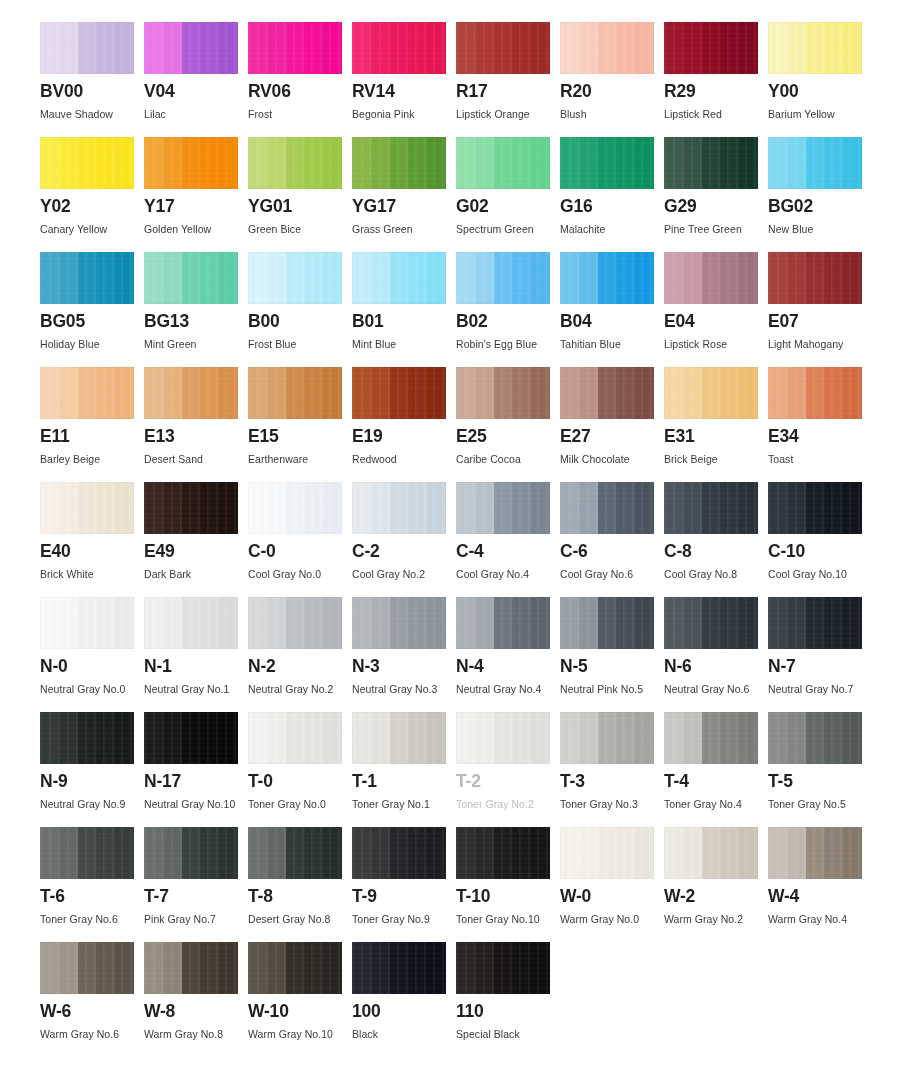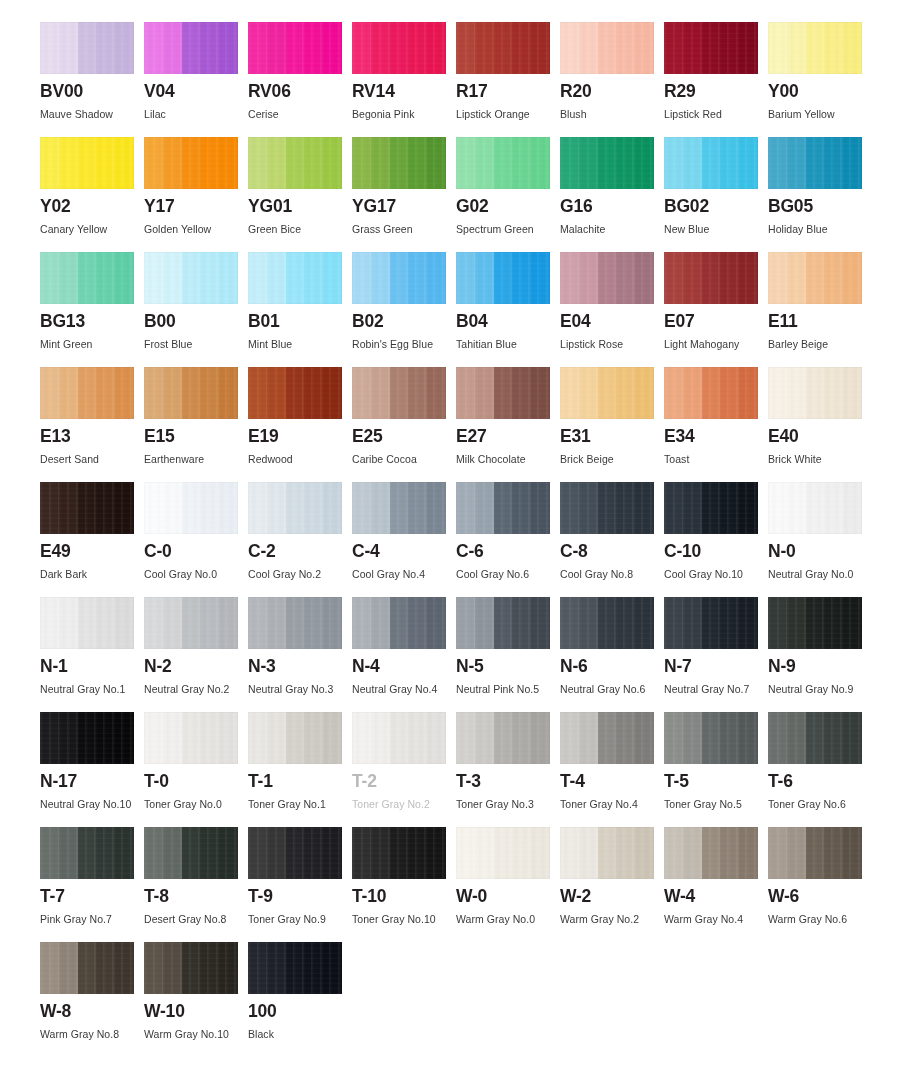--- a/index.html
+++ b/index.html
@@ -113,21 +113,21 @@
       <div class="swatch-chip">
         <div class="band" title="#f52ba4" style="background: rgb(245, 43, 164);"></div>
         <div class="band" title="#f124a0" style="background: rgb(241, 36, 160);"></div>
         <div class="band" title="#f5189e" style="background: rgb(245, 24, 158);"></div>
         <div class="band" title="#f41098" style="background: rgb(244, 16, 152);"></div>
         <div class="band" title="#f20a96" style="background: rgb(242, 10, 150);"></div>
         <div class="chip-grain"></div>
         <div class="chip-edge"></div>
       </div>
       <div class="swatch-code">RV06</div>
-      <div class="swatch-name">Cerise</div>
+      <div class="swatch-name">Frost</div>
     </div>
     <div class="swatch-cell">
       <div class="swatch-chip">
         <div class="band" title="#f52a72" style="background: rgb(245, 42, 114);"></div>
         <div class="band" title="#ef1f63" style="background: rgb(239, 31, 99);"></div>
         <div class="band" title="#ec1a5e" style="background: rgb(236, 26, 94);"></div>
         <div class="band" title="#ea1856" style="background: rgb(234, 24, 86);"></div>
         <div class="band" title="#e81552" style="background: rgb(232, 21, 82);"></div>
         <div class="chip-grain"></div>
         <div class="chip-edge"></div>
@@ -260,20 +260,33 @@
         <div class="band" title="#0f9663" style="background: rgb(15, 150, 99);"></div>
         <div class="band" title="#0a925f" style="background: rgb(10, 146, 95);"></div>
         <div class="chip-grain"></div>
         <div class="chip-edge"></div>
       </div>
       <div class="swatch-code">G16</div>
       <div class="swatch-name">Malachite</div>
     </div>
     <div class="swatch-cell">
       <div class="swatch-chip">
+        <div class="band" title="#3e5c4c" style="background: rgb(62, 92, 76);"></div>
+        <div class="band" title="#355447" style="background: rgb(53, 84, 71);"></div>
+        <div class="band" title="#234535" style="background: rgb(35, 69, 53);"></div>
+        <div class="band" title="#1b3d2d" style="background: rgb(27, 61, 45);"></div>
+        <div class="band" title="#143728" style="background: rgb(20, 55, 40);"></div>
+        <div class="chip-grain"></div>
+        <div class="chip-edge"></div>
+      </div>
+      <div class="swatch-code">G29</div>
+      <div class="swatch-name">Pine Tree Green</div>
+    </div>
+    <div class="swatch-cell">
+      <div class="swatch-chip">
         <div class="band" title="#83dbf2" style="background: rgb(131, 219, 242);"></div>
         <div class="band" title="#78d8f0" style="background: rgb(120, 216, 240);"></div>
         <div class="band" title="#52cbec" style="background: rgb(82, 203, 236);"></div>
         <div class="band" title="#45c6ea" style="background: rgb(69, 198, 234);"></div>
         <div class="band" title="#3ac2e8" style="background: rgb(58, 194, 232);"></div>
         <div class="chip-grain"></div>
         <div class="chip-edge"></div>
       </div>
       <div class="swatch-code">BG02</div>
       <div class="swatch-name">New Blue</div>
@@ -947,13 +960,26 @@
         <div class="band" title="#1e212a" style="background: rgb(30, 33, 42);"></div>
         <div class="band" title="#13161e" style="background: rgb(19, 22, 30);"></div>
         <div class="band" title="#0f121a" style="background: rgb(15, 18, 26);"></div>
         <div class="band" title="#0c0f16" style="background: rgb(12, 15, 22);"></div>
         <div class="chip-grain"></div>
         <div class="chip-edge"></div>
       </div>
       <div class="swatch-code">100</div>
       <div class="swatch-name">Black</div>
     </div>
+    <div class="swatch-cell">
+      <div class="swatch-chip">
+        <div class="band" title="#2b2523" style="background: rgb(43, 37, 35);"></div>
+        <div class="band" title="#25201e" style="background: rgb(37, 32, 30);"></div>
+        <div class="band" title="#181413" style="background: rgb(24, 20, 19);"></div>
+        <div class="band" title="#131010" style="background: rgb(19, 16, 16);"></div>
+        <div class="band" title="#100d0d" style="background: rgb(16, 13, 13);"></div>
+        <div class="chip-grain"></div>
+        <div class="chip-edge"></div>
+      </div>
+      <div class="swatch-code">110</div>
+      <div class="swatch-name">Special Black</div>
+    </div>
   </main>
 
 </body></html>

